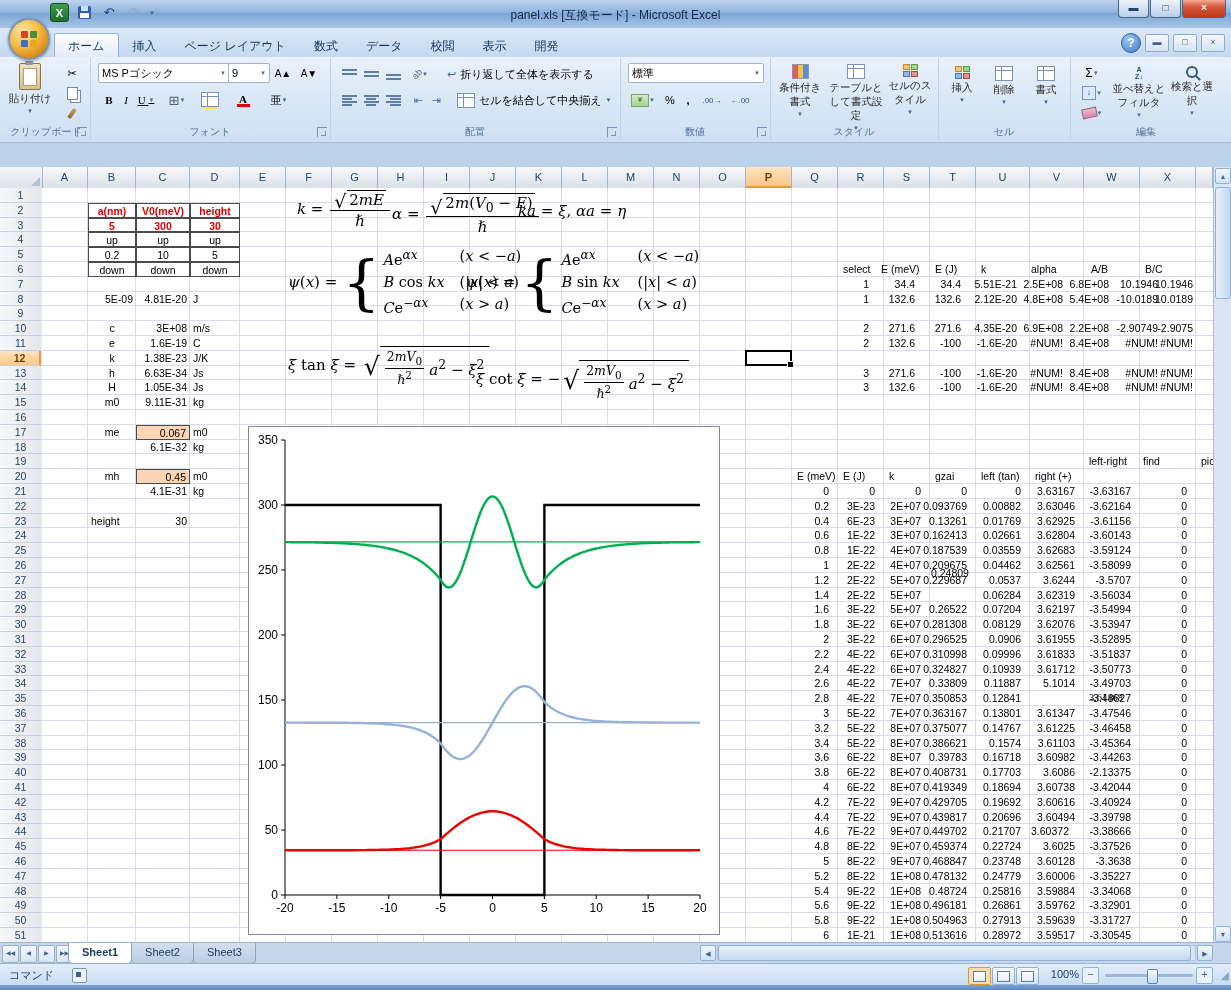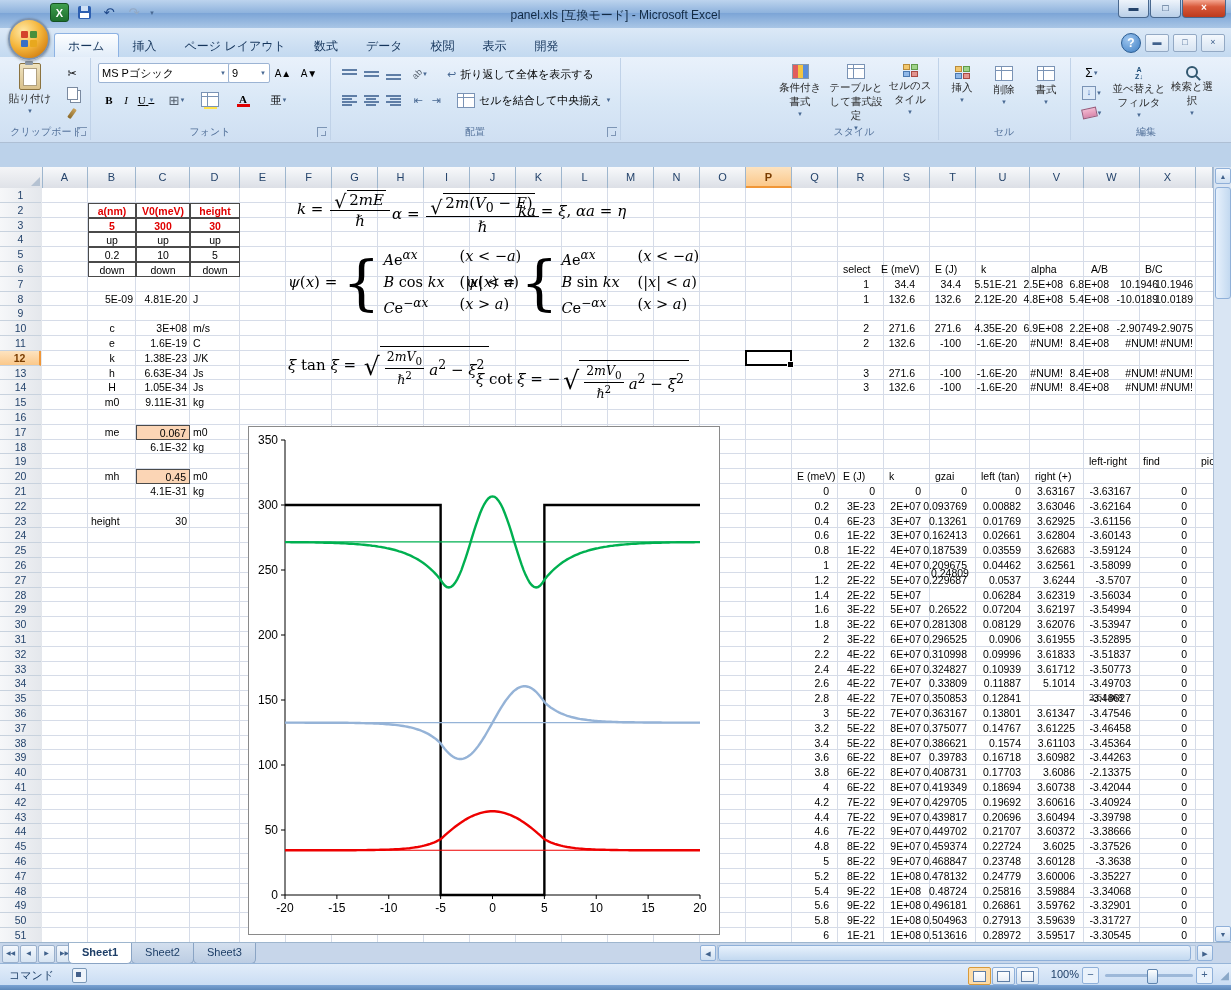--- a/index.html
+++ b/index.html
@@ -343,20 +343,44 @@
         </div>
       <div class="mini" style="position:absolute;left:122px;top:32px;height:18px;padding:0 4px;gap:4px;">
         <span class="i-grid"></span>
         <span>セルを結合して中央揃え</span>
         <span class="arrow">▼</span>
       </div>
       <div class="glabel">配置</div>
       <span class="launch"></span>
     </div>
 
+    <div class="rgroup" style="left:620px;width:150px;">
+      <div class="inputbox" style="position:absolute;left:8px;top:5px;width:128px;">
+        <span>標準</span>
+          <span class="arrow">▼</span>
+      </div>
+      <div class="mini" style="position:absolute;left:8px;top:32px;width:28px;height:18px;">
+          <span class="i-money">¥</span>
+          <span class="arrow">▼</span>
+        </div>
+      <div class="mini" style="position:absolute;left:40px;top:32px;width:18px;height:18px;">
+          <span>%</span>
+        </div>
+      <div class="mini" style="position:absolute;left:60px;top:32px;width:14px;height:18px;font-weight:bold;">
+          <span>,</span>
+        </div>
+      <div class="mini" style="position:absolute;left:78px;top:32px;width:26px;height:18px;font-size:8px;color:#33507a;">
+          <span>.00→</span>
+        </div>
+      <div class="mini" style="position:absolute;left:106px;top:32px;width:26px;height:18px;font-size:8px;color:#33507a;">
+          <span>←.00</span>
+        </div>
+      <div class="glabel">数値</div>
+      <span class="launch"></span>
+    </div>
 
     <div class="rgroup" style="left:770px;width:168px;">
       <div class="bigbtn" style="left:4px;top:6px;width:52px;">
         <span class="i-cond"></span>
         <span>条件付き書式</span>
           <span class="arrow">▼</span>
       </div>
       <div class="bigbtn" style="left:58px;top:6px;width:56px;">
         <span class="i-grid"></span>
         <span>テーブルとして書式設定</span>
@@ -885,21 +909,21 @@
         <div class="tcell a-r" style="left: 872px; top: 621.6px; width: 56px;">0.439817</div>
         <div class="tcell a-r" style="left: 926px; top: 621.6px; width: 56px;">0.20696</div>
         <div class="tcell a-r" style="left: 980px; top: 621.6px; width: 56px;">3.60494</div>
         <div class="tcell a-r" style="left: 1036px; top: 621.6px; width: 56px;">-3.39798</div>
         <div class="tcell a-r" style="left: 1092px; top: 621.6px; width: 56px;">0</div>
         <div class="tcell a-r" style="left: 734px; top: 636.4px; width: 56px;">4.6</div>
         <div class="tcell a-r" style="left: 780px; top: 636.4px; width: 56px;">7E-22</div>
         <div class="tcell a-r" style="left: 826px; top: 636.4px; width: 56px;">9E+07</div>
         <div class="tcell a-r" style="left: 872px; top: 636.4px; width: 56px;">0.449702</div>
         <div class="tcell a-r" style="left: 926px; top: 636.4px; width: 56px;">0.21707</div>
-        <div class="tcell a-r" style="left: 980px; top: 636.4px; width: 56px;">3.60372</div>
+        <div class="tcell a-r" style="left: 980px; top: 636.4px; width: 56px; text-align: center;">3.60372</div>
         <div class="tcell a-r" style="left: 1036px; top: 636.4px; width: 56px;">-3.38666</div>
         <div class="tcell a-r" style="left: 1092px; top: 636.4px; width: 56px;">0</div>
         <div class="tcell a-r" style="left: 734px; top: 651.2px; width: 56px;">4.8</div>
         <div class="tcell a-r" style="left: 780px; top: 651.2px; width: 56px;">8E-22</div>
         <div class="tcell a-r" style="left: 826px; top: 651.2px; width: 56px;">9E+07</div>
         <div class="tcell a-r" style="left: 872px; top: 651.2px; width: 56px;">0.459374</div>
         <div class="tcell a-r" style="left: 926px; top: 651.2px; width: 56px;">0.22724</div>
         <div class="tcell a-r" style="left: 980px; top: 651.2px; width: 56px;">3.6025</div>
         <div class="tcell a-r" style="left: 1036px; top: 651.2px; width: 56px;">-3.37526</div>
         <div class="tcell a-r" style="left: 1092px; top: 651.2px; width: 56px;">0</div>

